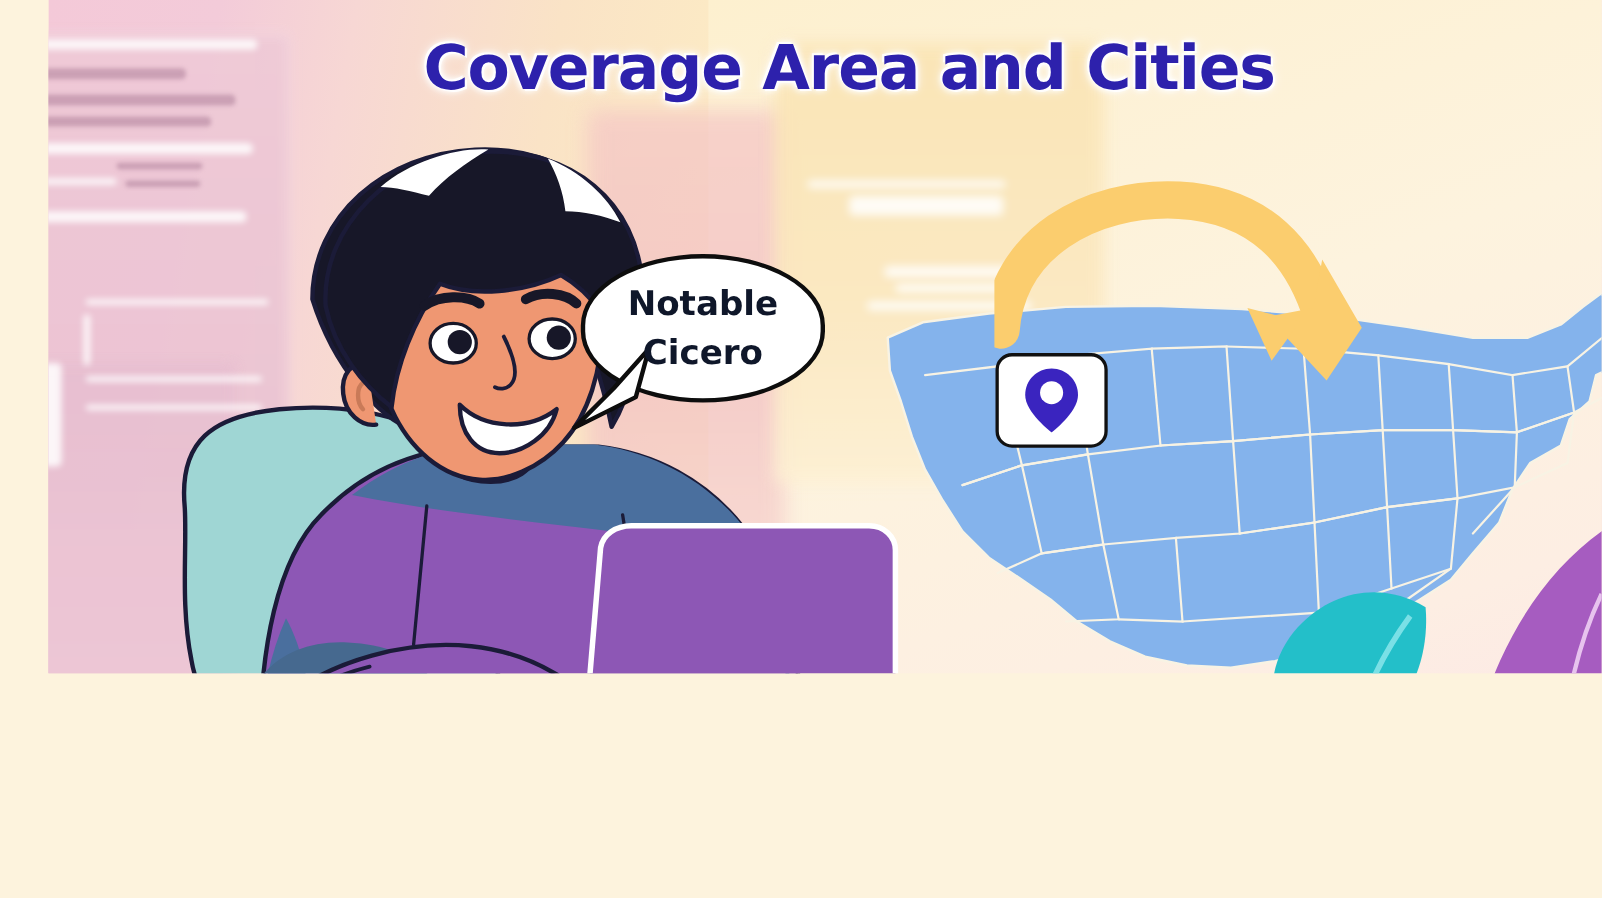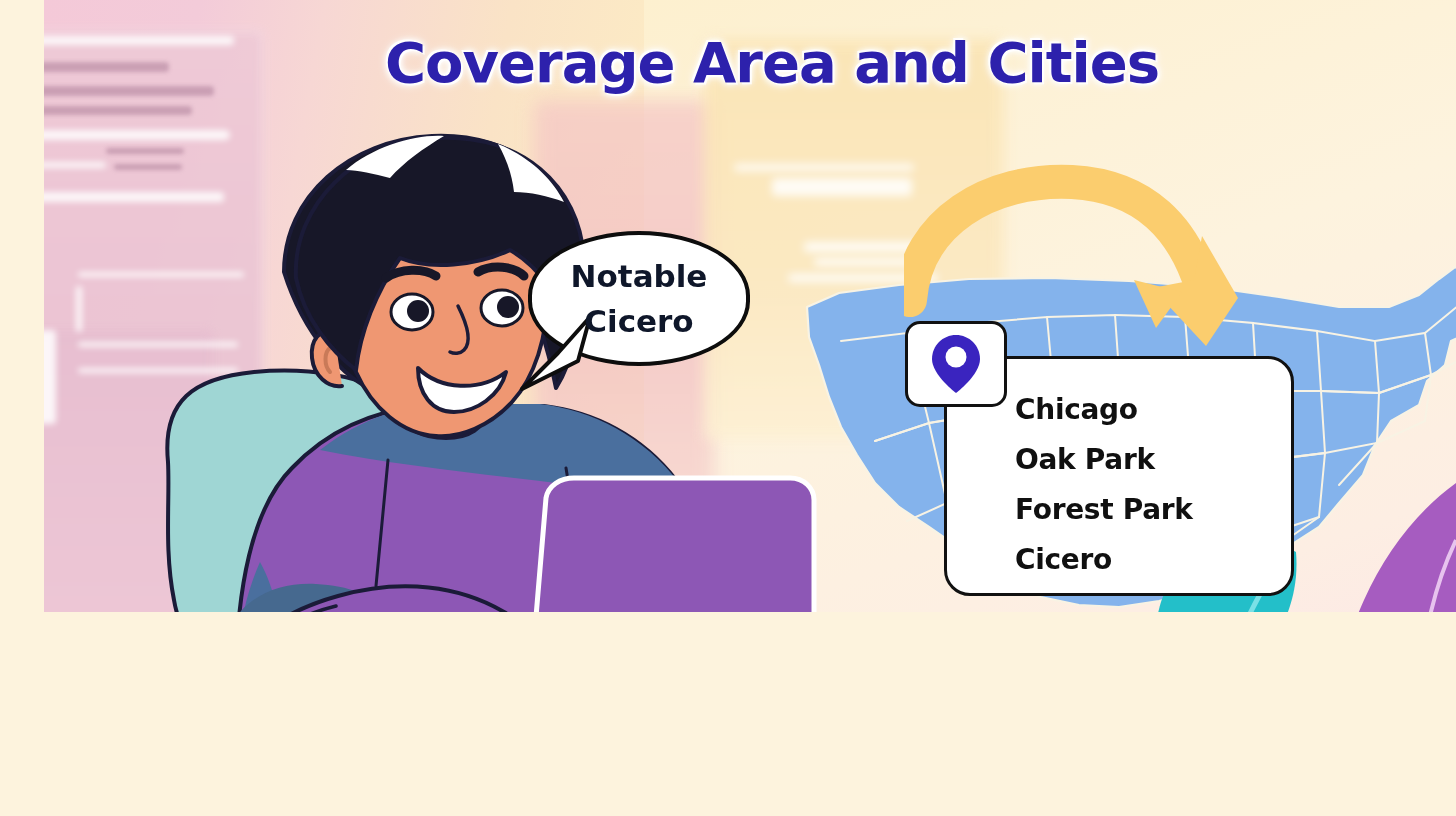--- a/index.html
+++ b/index.html
@@ -328,26 +328,20 @@
       </svg>
     </div>
     <div class="bubble-body">
       <div class="bubble-text">
         <div>Notable</div>
         <div>Cicero</div>
       </div>
     </div>
   </div>
 
-  <div class="city-card">
-    <div class="city-item">Chicago</div>
-    <div class="city-item">Oak Park</div>
-    <div class="city-item">Forest Park</div>
-    <div class="city-item">Cicero</div>
-  </div>
 
   <div class="pin-badge">
     <span>
       <svg width="52" height="62" viewBox="0 0 52 62" xmlns="http://www.w3.org/2000/svg">
         <path d="M26,2 C12.7,2 2,12.7 2,26 C2,42 26,60 26,60 C26,60 50,42 50,26 C50,12.7 39.3,2 26,2 Z" fill="#3a24bf"></path>
         <circle cx="26" cy="24" r="10.5" fill="#ffffff"></circle>
       </svg>
     </span>
   </div>
 

